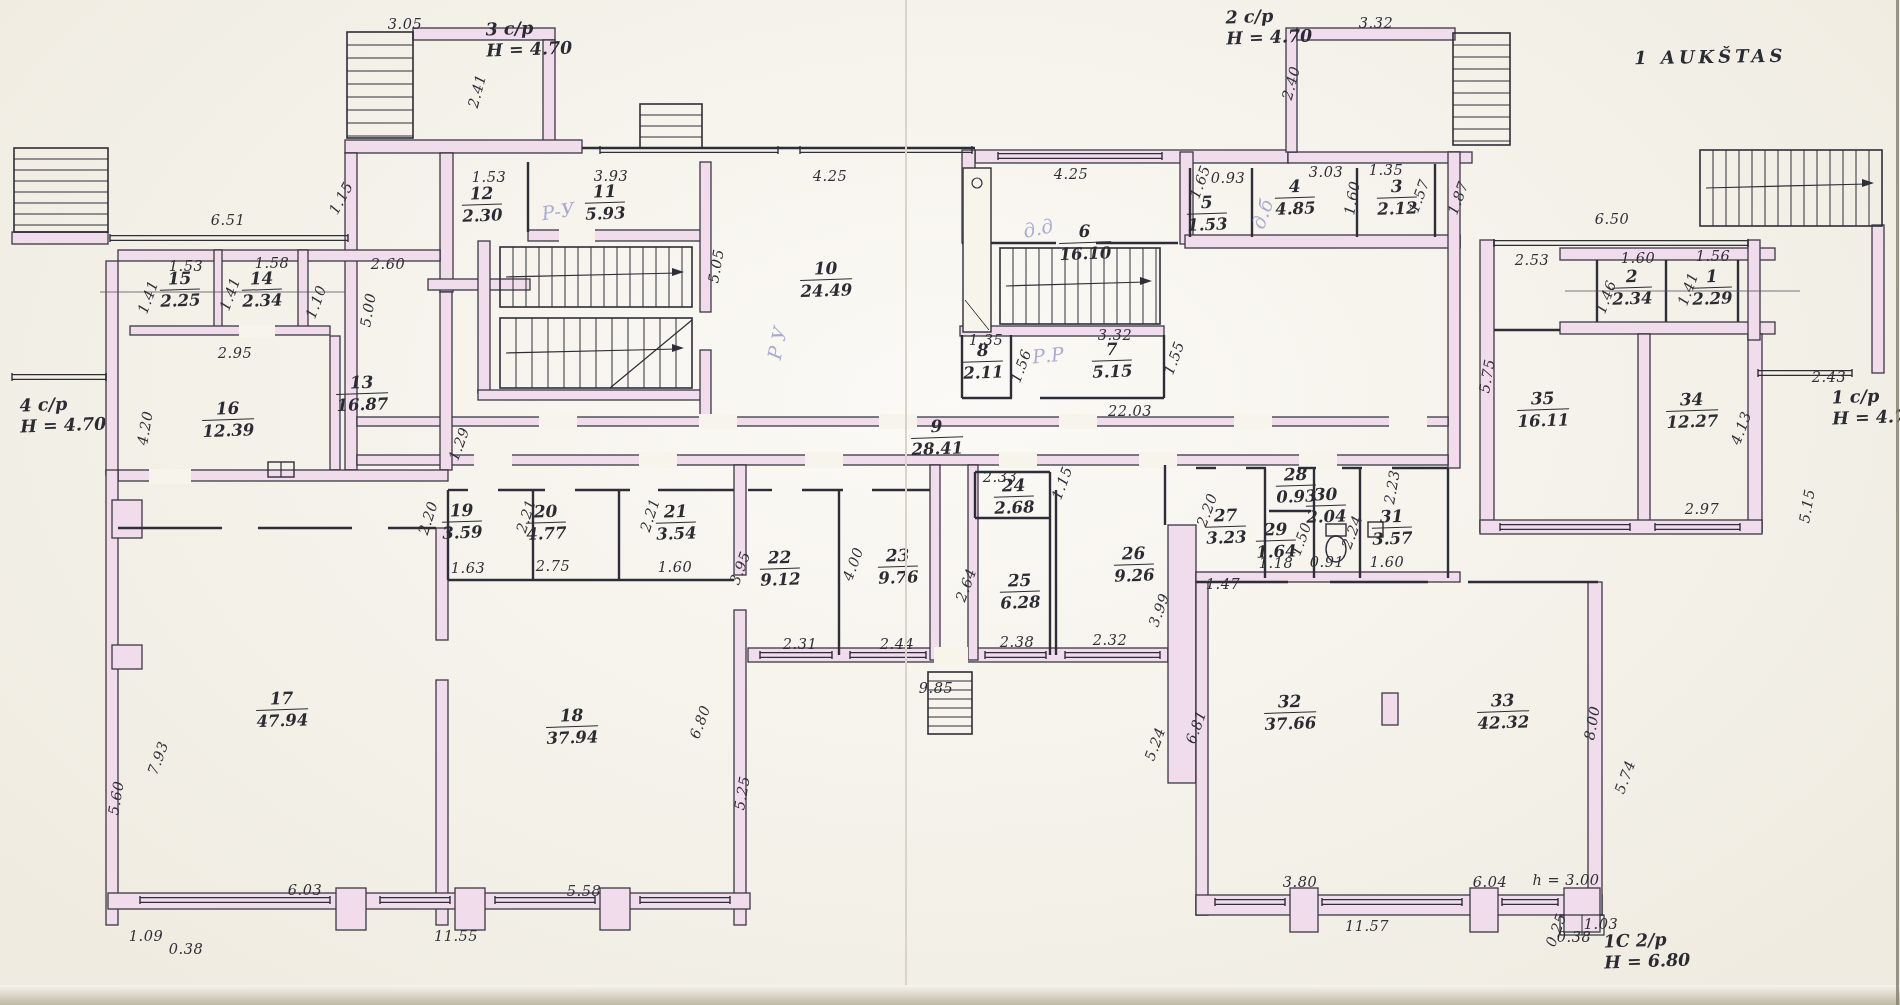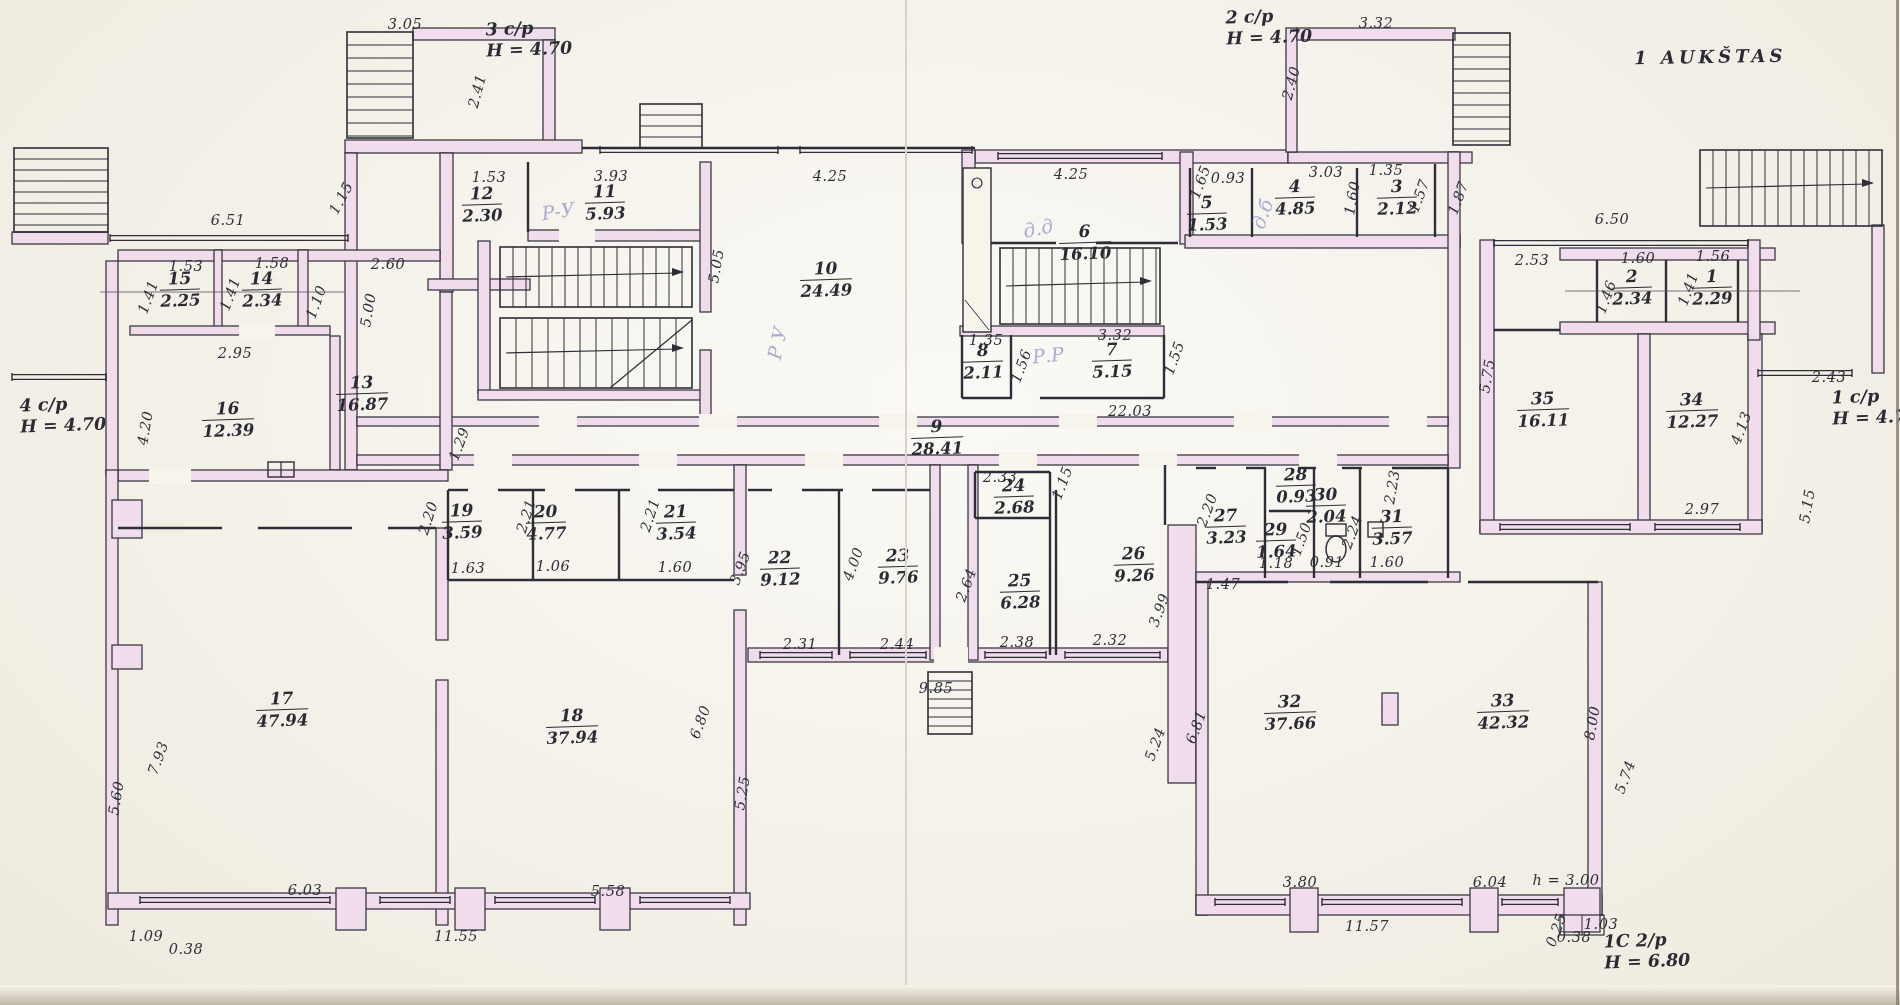--- a/index.html
+++ b/index.html
@@ -549,21 +549,21 @@
       <div class="dim" style="left: 1021px; top: 366px; --r: -70deg;">1.56</div>
       <div class="dim" style="left: 1115px; top: 335px; --r: 0deg;">3.32</div>
       <div class="dim" style="left: 1174px; top: 358px; --r: -70deg;">1.55</div>
       <div class="dim" style="left: 1130px; top: 411px; --r: 0deg;">22.03</div>
       <div class="dim" style="left: 1000px; top: 477px; --r: 0deg;">2.33</div>
       <div class="dim" style="left: 1062px; top: 483px; --r: -70deg;">1.15</div>
       <div class="dim" style="left: 428px; top: 518px; --r: -72deg;">2.20</div>
       <div class="dim" style="left: 526px; top: 516px; --r: -72deg;">2.21</div>
       <div class="dim" style="left: 650px; top: 515px; --r: -72deg;">2.21</div>
       <div class="dim" style="left: 468px; top: 568px; --r: 0deg;">1.63</div>
-      <div class="dim" style="left: 553px; top: 566px; --r: 0deg;">1.06</div>
+      <div class="dim" style="left: 553px; top: 566px; --r: 0deg;">2.75</div>
       <div class="dim" style="left: 675px; top: 567px; --r: 0deg;">1.60</div>
       <div class="dim" style="left: 740px; top: 568px; --r: -70deg;">3.95</div>
       <div class="dim" style="left: 853px; top: 564px; --r: -70deg;">4.00</div>
       <div class="dim" style="left: 966px; top: 585px; --r: -70deg;">2.64</div>
       <div class="dim" style="left: 800px; top: 644px; --r: 0deg;">2.31</div>
       <div class="dim" style="left: 897px; top: 644px; --r: 0deg;">2.44</div>
       <div class="dim" style="left: 1017px; top: 642px; --r: 0deg;">2.38</div>
       <div class="dim" style="left: 1110px; top: 640px; --r: 0deg;">2.32</div>
       <div class="dim" style="left: 936px; top: 688px; --r: 0deg;">9.85</div>
       <div class="dim" style="left: 1159px; top: 610px; --r: -70deg;">3.99</div>
@@ -576,21 +576,21 @@
       <div class="dim" style="left: 1387px; top: 562px; --r: 0deg;">1.60</div>
       <div class="dim" style="left: 1301px; top: 539px; --r: -70deg;">1.50</div>
       <div class="dim" style="left: 1352px; top: 532px; --r: -70deg;">2.24</div>
       <div class="dim" style="left: 1392px; top: 487px; --r: -80deg;">2.23</div>
       <div class="dim" style="left: 116px; top: 798px; --r: -80deg;">5.60</div>
       <div class="dim" style="left: 158px; top: 758px; --r: -70deg;">7.93</div>
       <div class="dim" style="left: 305px; top: 890px; --r: 0deg;">6.03</div>
       <div class="dim" style="left: 146px; top: 936px; --r: 0deg;">1.09</div>
       <div class="dim" style="left: 186px; top: 949px; --r: 0deg;">0.38</div>
       <div class="dim" style="left: 456px; top: 936px; --r: 0deg;">11.55</div>
-      <div class="dim" style="left: 608px; top: 891px; --r: 0deg;">5.58</div>
+      <div class="dim" style="left: 584px; top: 891px; --r: 0deg;">5.58</div>
       <div class="dim" style="left: 700px; top: 722px; --r: -70deg;">6.80</div>
       <div class="dim" style="left: 742px; top: 793px; --r: -80deg;">5.25</div>
       <div class="dim" style="left: 1300px; top: 882px; --r: 0deg;">3.80</div>
       <div class="dim" style="left: 1367px; top: 926px; --r: 0deg;">11.57</div>
       <div class="dim" style="left: 1490px; top: 882px; --r: 0deg;">6.04</div>
       <div class="dim" style="left: 1566px; top: 880px; --r: 0deg;">h = 3.00</div>
       <div class="dim" style="left: 1601px; top: 924px; --r: 0deg;">1.03</div>
       <div class="dim" style="left: 1574px; top: 937px; --r: 0deg;">0.38</div>
       <div class="dim" style="left: 1556px; top: 930px; --r: -70deg;">0.25</div>
       <div class="dim" style="left: 1592px; top: 723px; --r: -80deg;">8.00</div>

